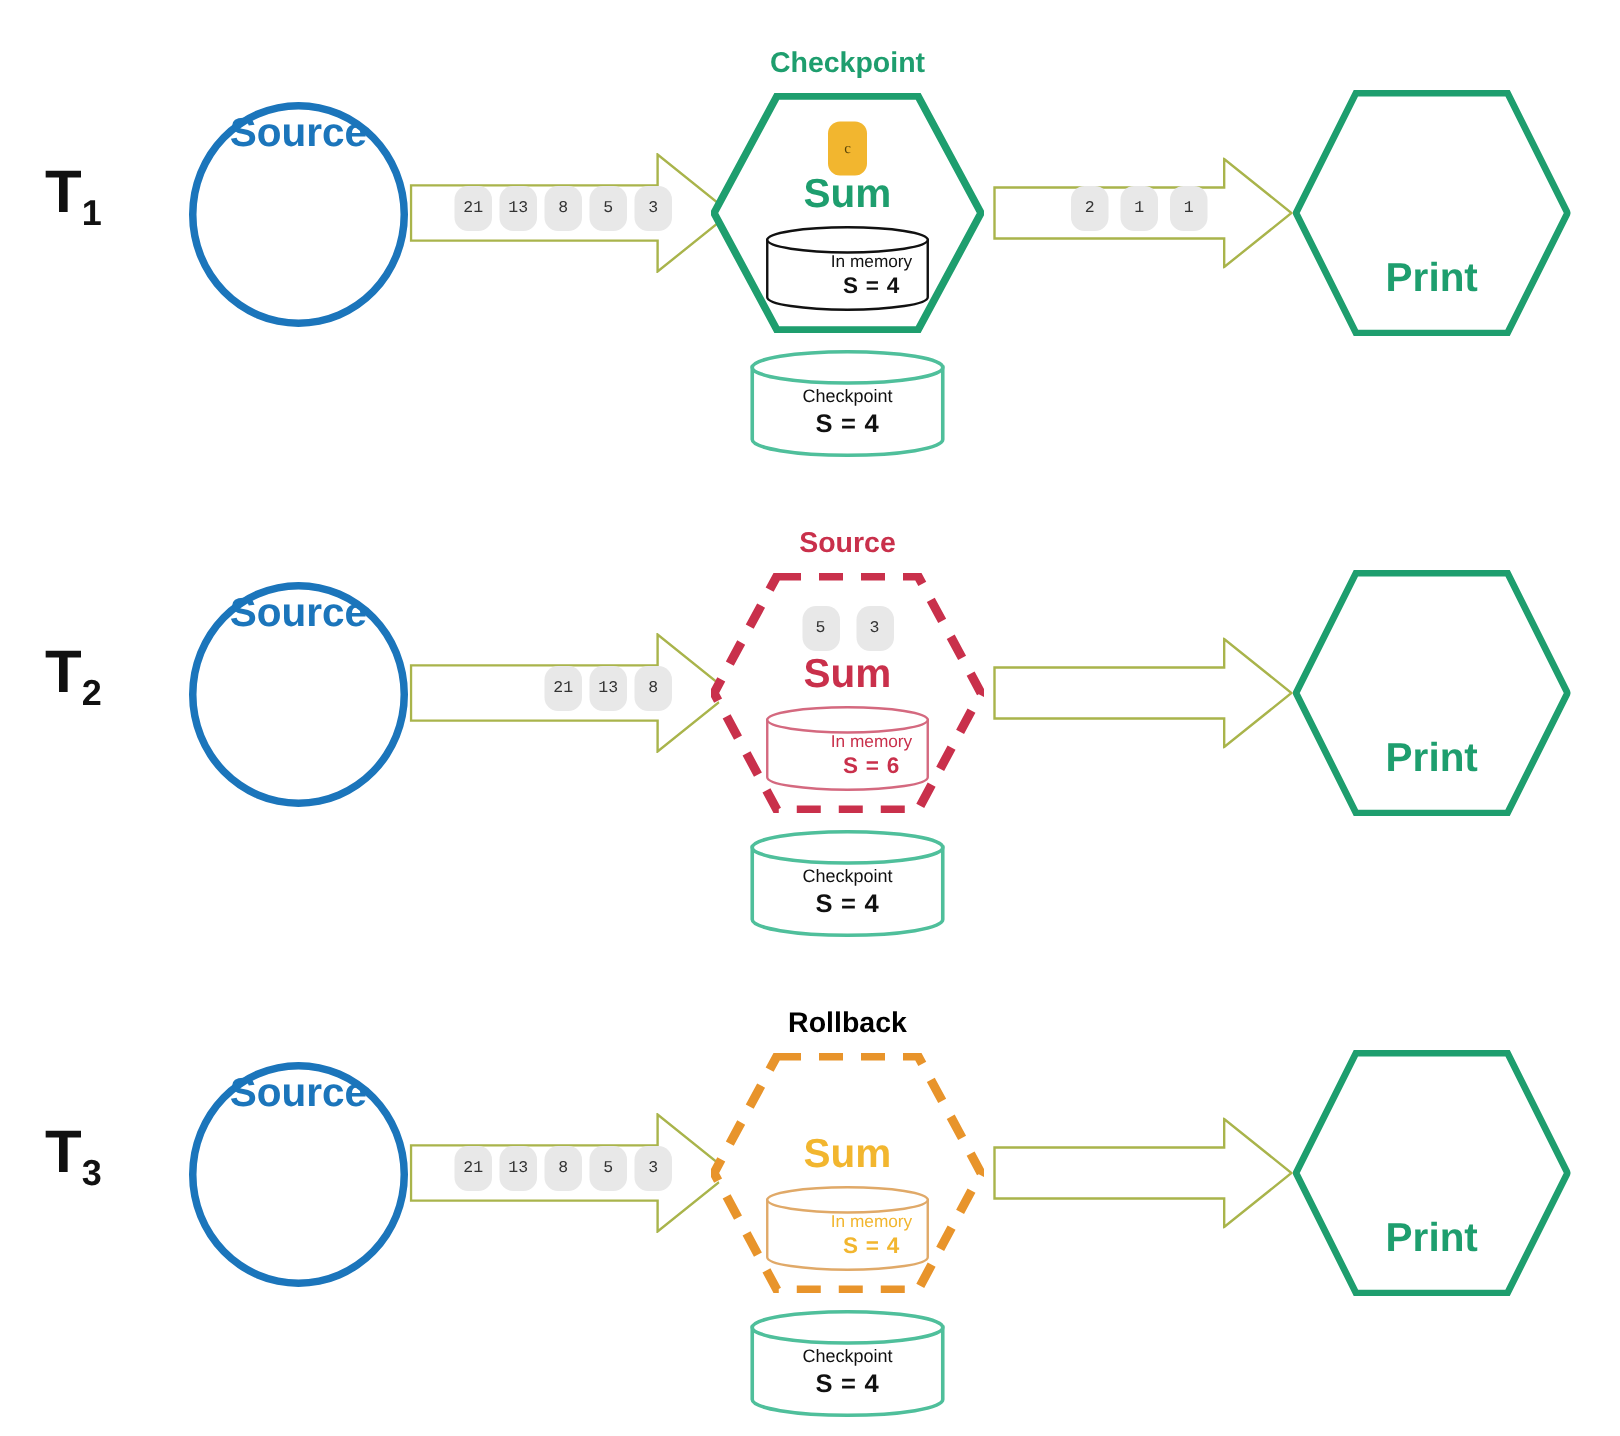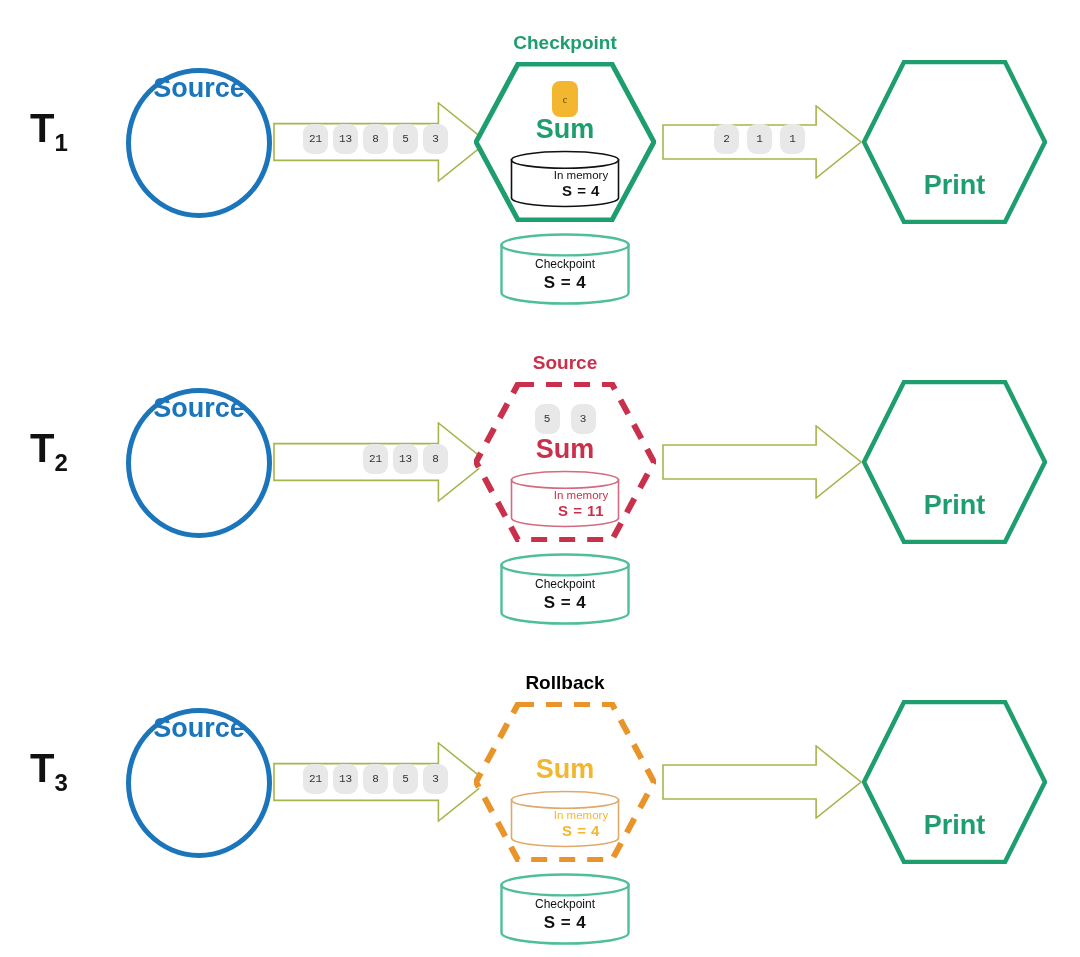--- a/index.html
+++ b/index.html
@@ -239,21 +239,21 @@
         <div class="proc-title" style="color: rgb(201, 48, 75);">Source</div>
         <div class="token" style="left: 60.5px; top: 22px;">5</div>
         <div class="token" style="left: 96.5px; top: 22px;">3</div>
         <div class="proc-name" style="color: rgb(201, 48, 75); top: 52px;">Sum</div>
         <div class="cyl" style="left: 36px; top: 88px;">
           <svg width="110" height="58" viewBox="0 0 110 58">
             <path d="M 1.5 9.91 L 1.5 48.09 A 53.5 8.41 0 0 0 108.5 48.09 L 108.5 9.91 Z" fill="#ffffff" stroke="#D4697F" stroke-width="1.6"></path>
             <ellipse cx="55" cy="9.91" rx="53.5" ry="8.41" fill="#ffffff" stroke="#D4697F" stroke-width="1.6"></ellipse>
           </svg>
           <div class="cyl-text cyl-l1" style="color: rgb(201, 48, 75);">In memory</div>
-          <div class="cyl-text cyl-l2" style="color: rgb(201, 48, 75);">S = 11</div>
+          <div class="cyl-text cyl-l2" style="color: rgb(201, 48, 75);">S = 6</div>
         </div>
       </div>
       <div class="cyl-big" style="left: 500px; top: 233px;">
         <svg width="130" height="72" viewBox="0 0 130 72">
           <path d="M 1.5 11.94 L 1.5 60.06 A 63.5 10.44 0 0 0 128.5 60.06 L 128.5 11.94 Z" fill="#ffffff" stroke="#4FBF9B" stroke-width="2.4"></path>
           <ellipse cx="65" cy="11.94" rx="63.5" ry="10.44" fill="#ffffff" stroke="#4FBF9B" stroke-width="2.4"></ellipse>
         </svg>
         <div class="cyl-text cyl-l1">Checkpoint</div>
         <div class="cyl-text cyl-l2">S = 4</div>
       </div>

